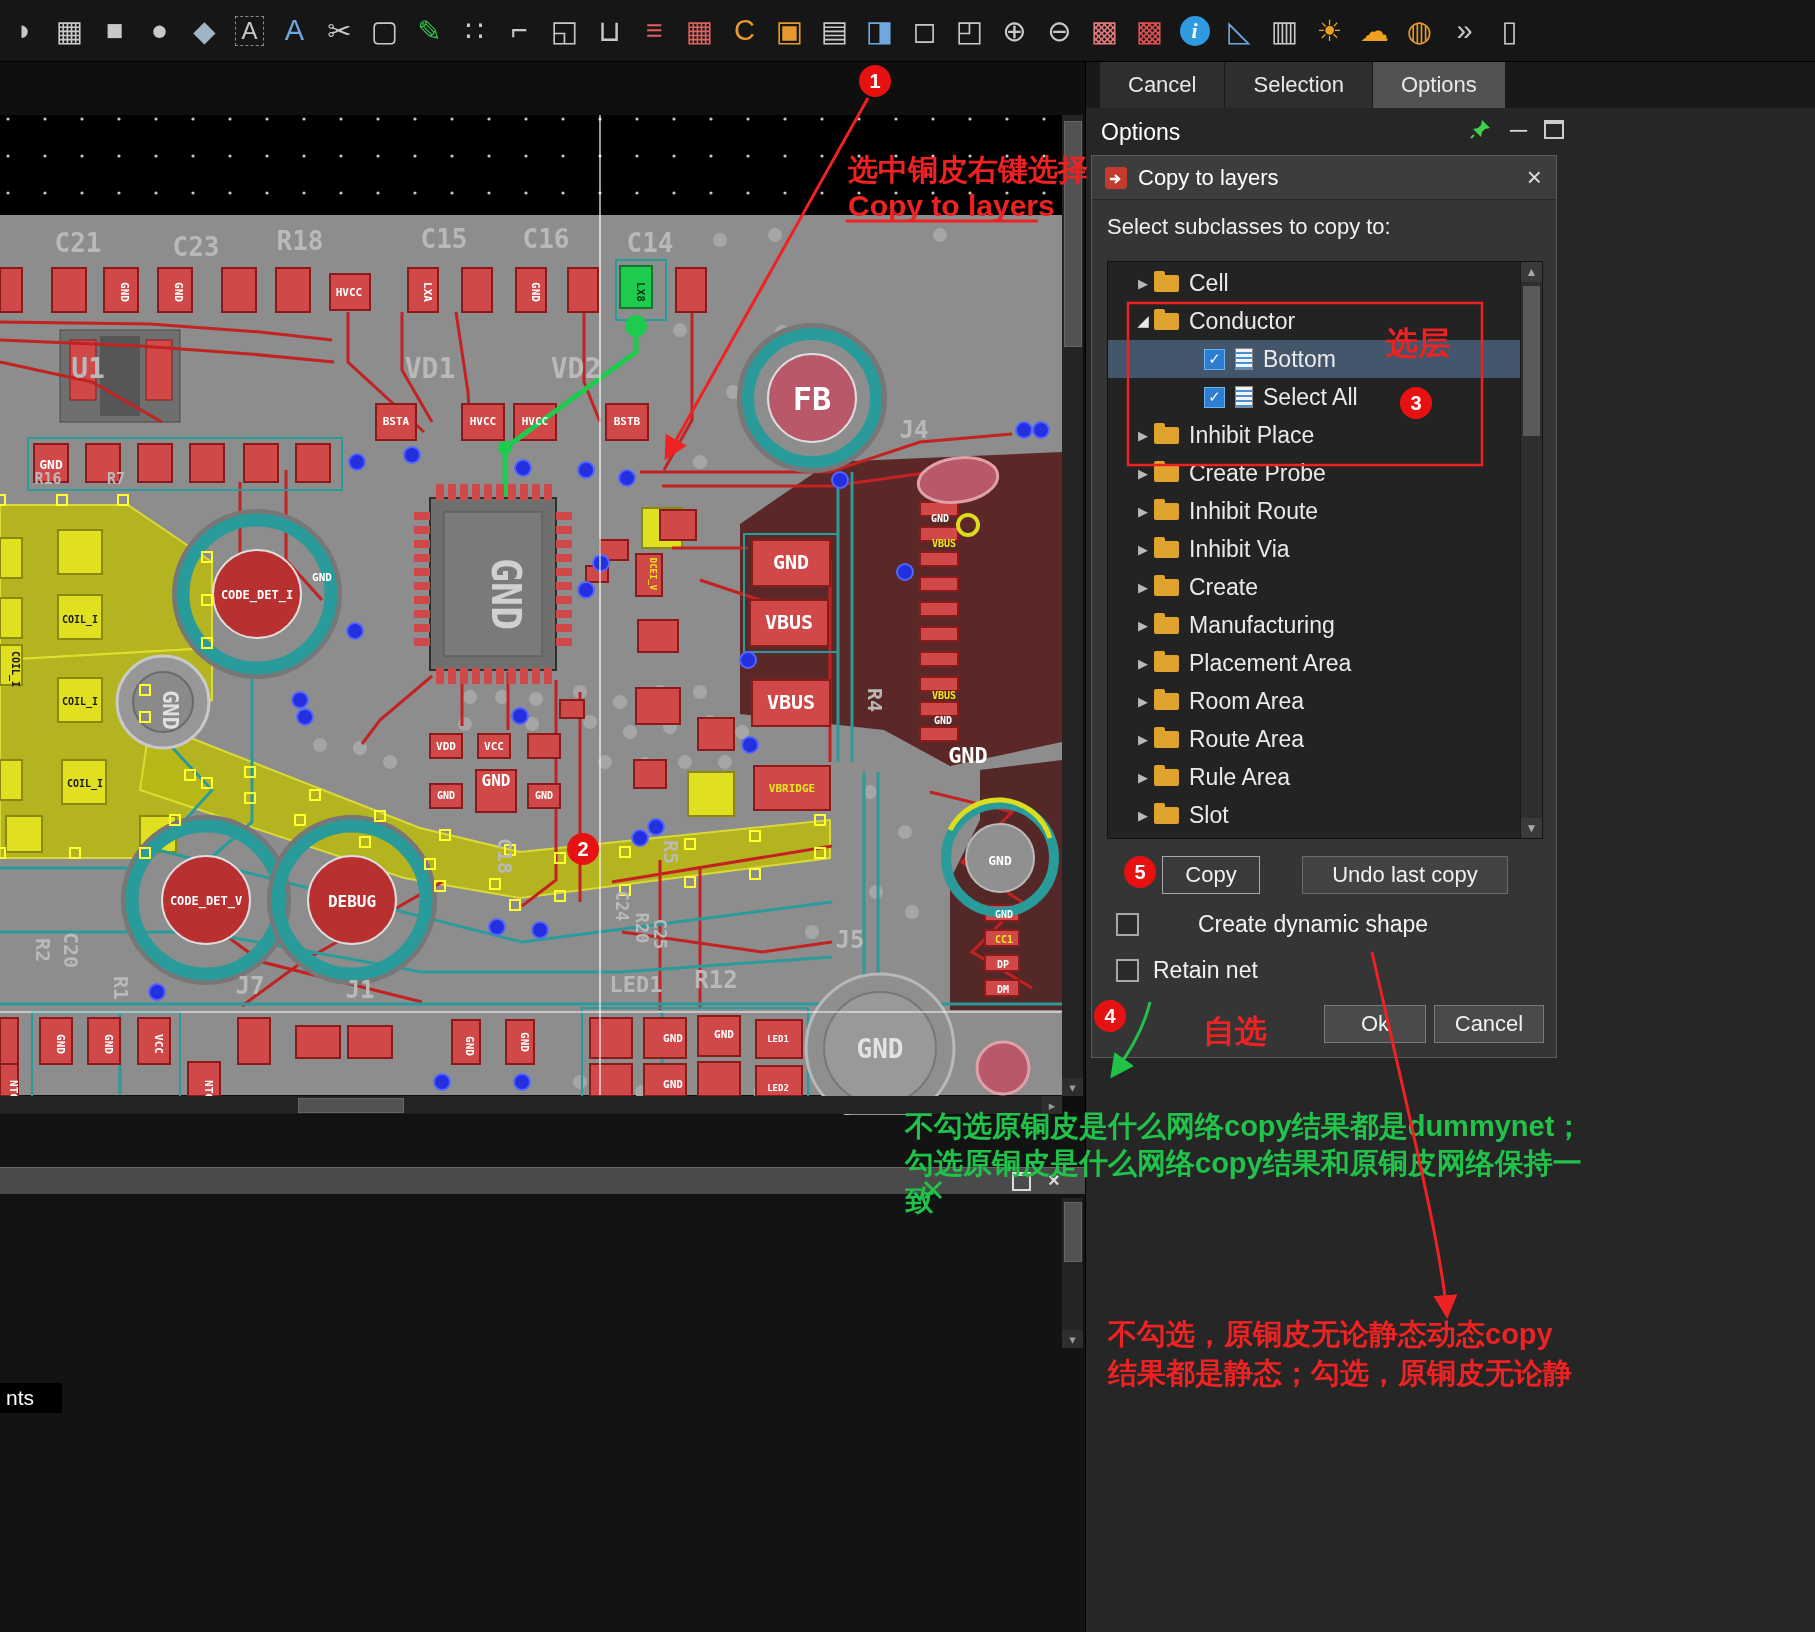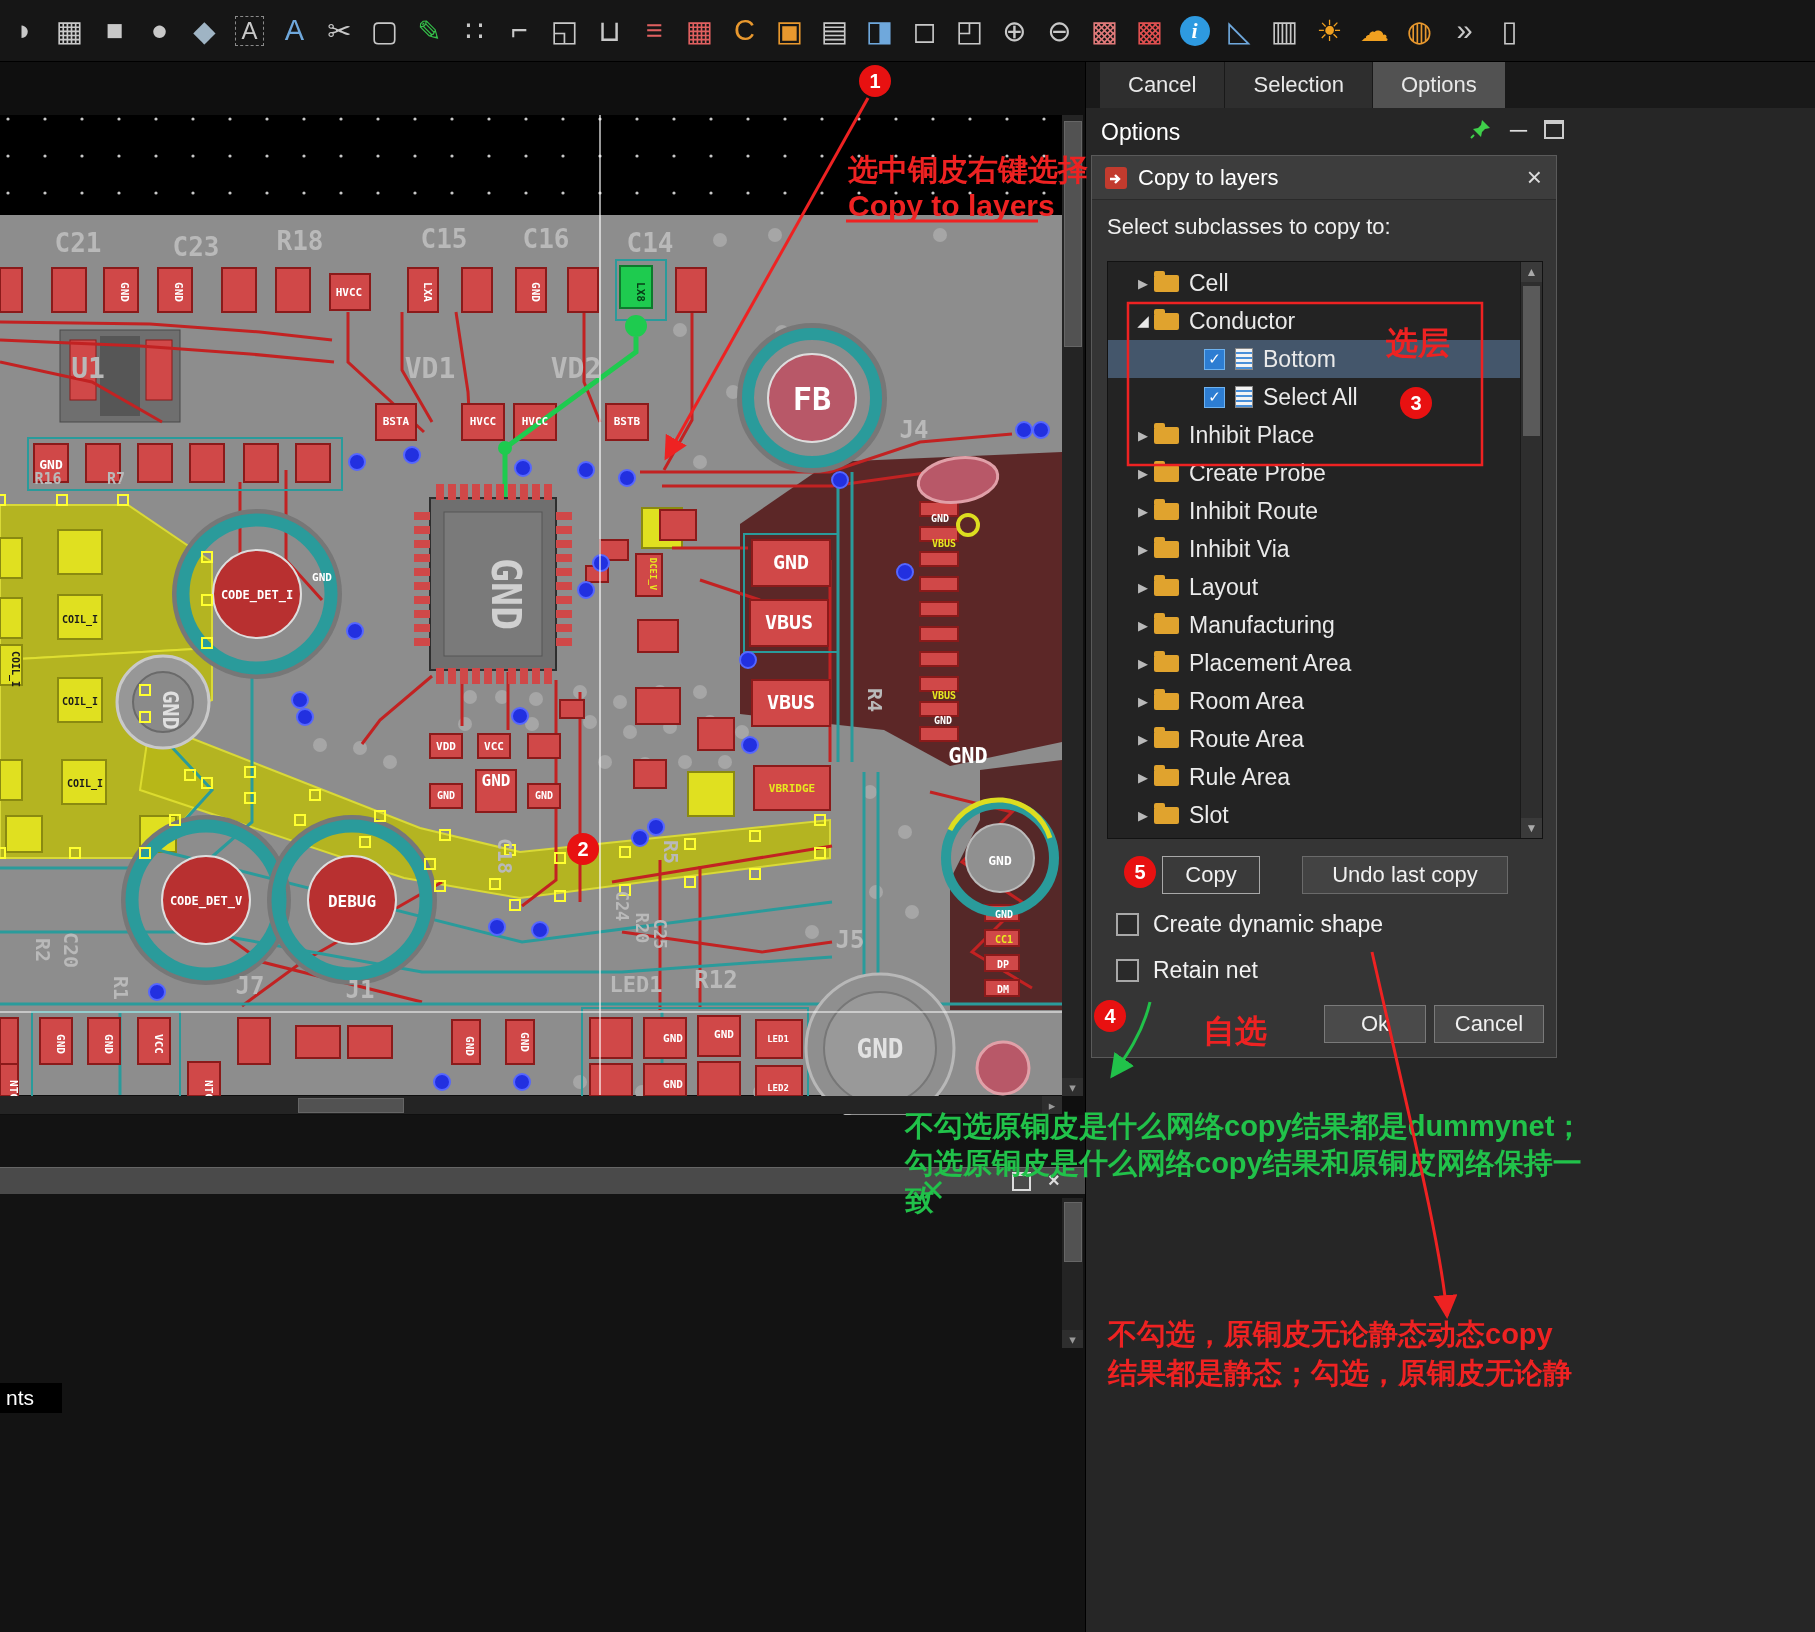--- a/index.html
+++ b/index.html
@@ -672,21 +672,21 @@
             <span class="tlabel">Inhibit Route</span>
           </div>
           <div class="trow">
             <span class="exp ">▶</span>
             <span class="folder"></span>
             <span class="tlabel">Inhibit Via</span>
           </div>
           <div class="trow">
             <span class="exp ">▶</span>
             <span class="folder"></span>
-            <span class="tlabel">Layout</span>
+            <span class="tlabel">Create</span>
           </div>
           <div class="trow">
             <span class="exp ">▶</span>
             <span class="folder"></span>
             <span class="tlabel">Manufacturing</span>
           </div>
           <div class="trow">
             <span class="exp ">▶</span>
             <span class="folder"></span>
             <span class="tlabel">Placement Area</span>
@@ -715,21 +715,21 @@
       <div class="tree-sb">
         <div class="up">▲</div>
         <div class="tthumb"></div>
         <div class="dn">▼</div>
       </div>
     </div>
 
     <button class="dlg-btn" style="left:70px;top:700px;width:98px;height:38px;border-color:#a8a8a8;">Copy</button>
     <button class="dlg-btn" style="left:210px;top:700px;width:206px;height:38px;border-color:#6a6a6a;background:#434343;">Undo last copy</button>
 
-    <div class="dlg-check" style="top:755px;">
+    <div class="dlg-check" style="top:755px;gap:45px;">
       <span class="cbx"></span>
       <span>Create dynamic shape</span>
     </div>
     <div class="dlg-check" style="top:801px;">
       <span class="cbx"></span>
       <span>Retain net</span>
     </div>
 
     <button class="dlg-btn" style="left:232px;top:849px;width:102px;height:38px;background:#4a4a4a;border-color:#7a7a7a;">Ok</button>
     <button class="dlg-btn" style="left:342px;top:849px;width:110px;height:38px;background:#4a4a4a;border-color:#7a7a7a;text-align:center;">Cancel</button>

